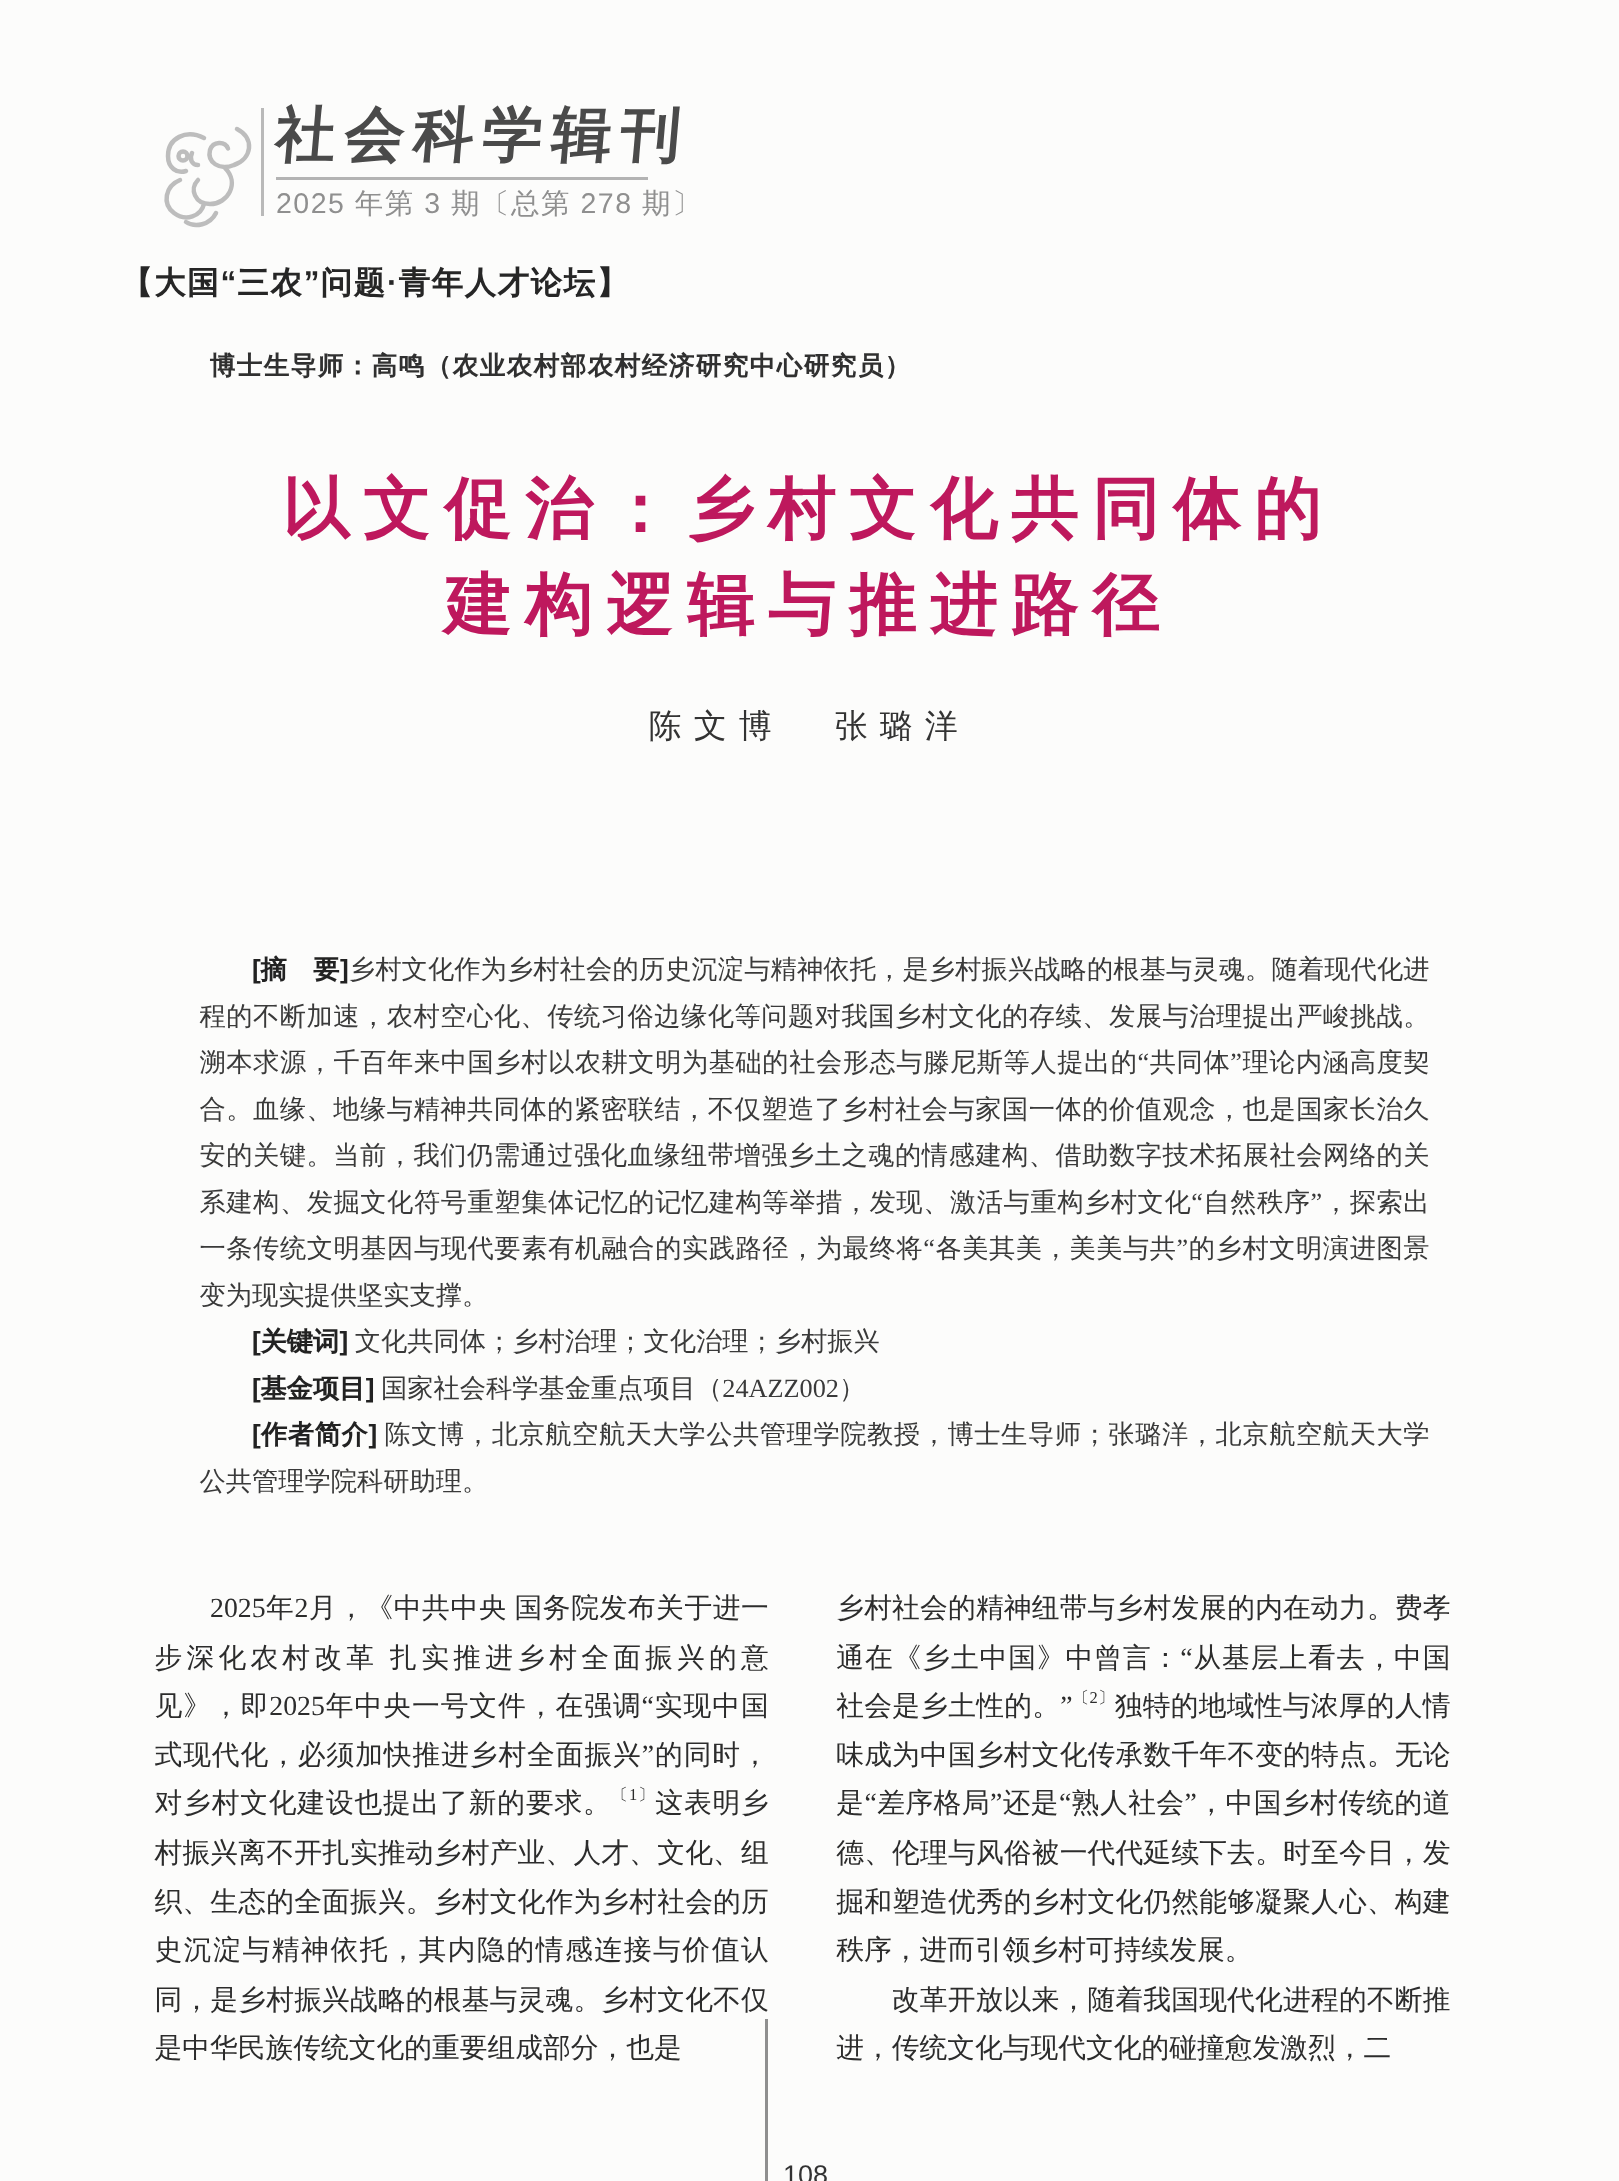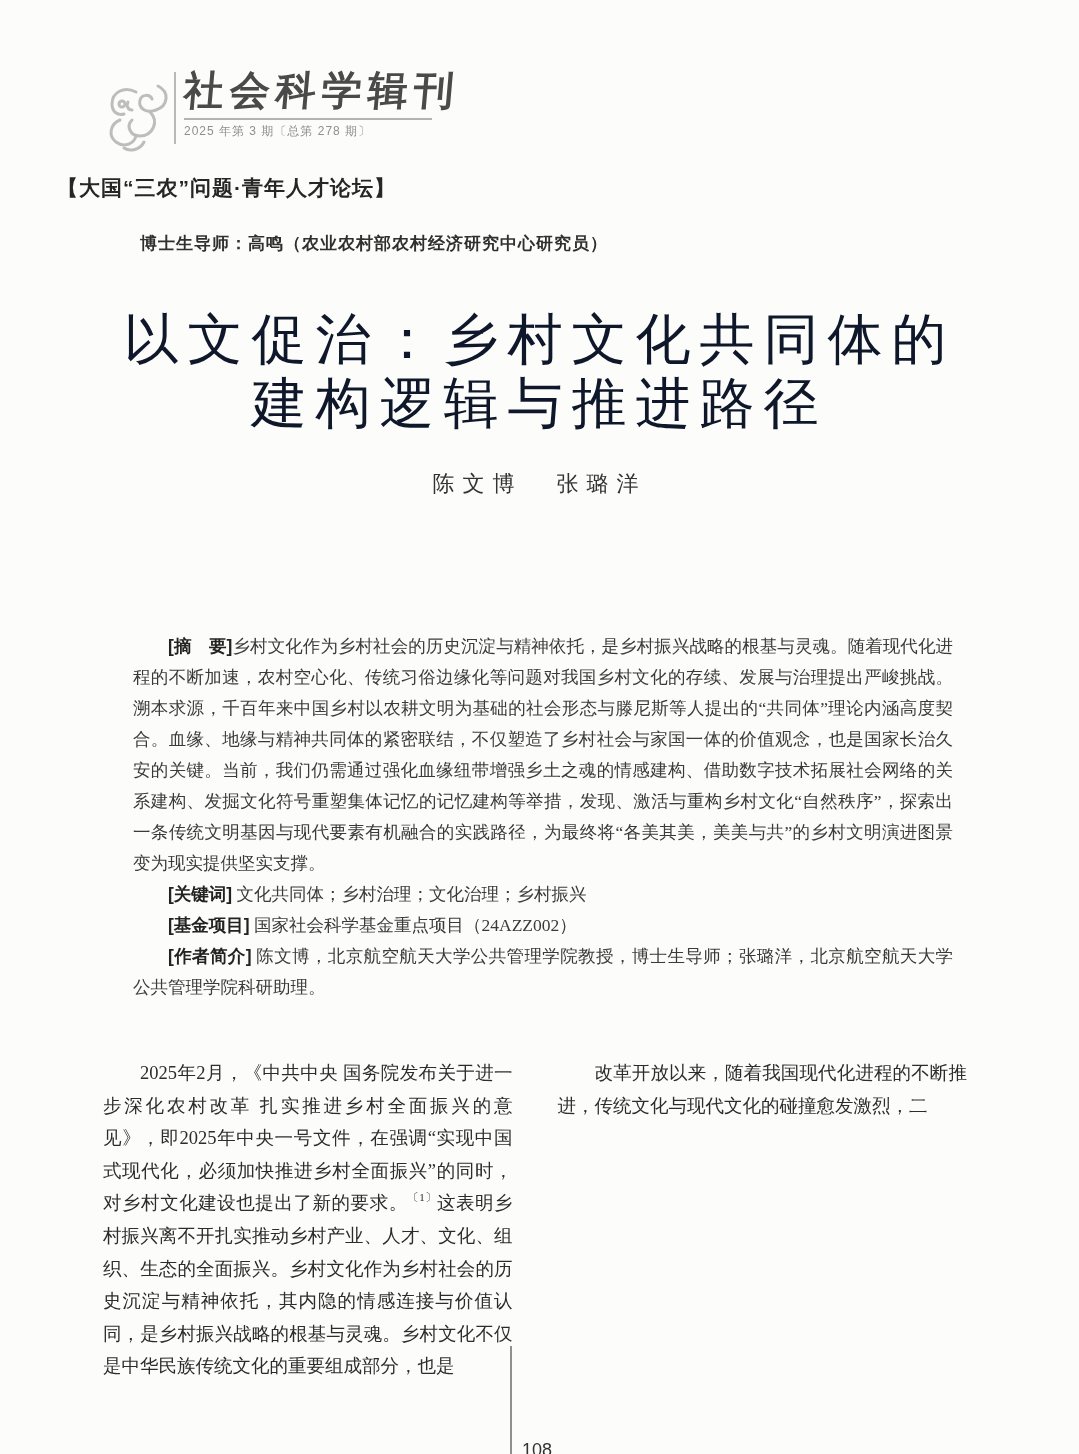--- a/index.html
+++ b/index.html
@@ -46,28 +46,28 @@
     white-space: nowrap;
   }
   .masthead-rule {
     width: 248px;
     height: 2px;
     background: #b3b3b3;
     margin: 4px 0 3px 0;
   }
   .issue-line {
     font-family: "Liberation Sans", sans-serif;
-    font-size: 12px;
+    font-size: 19px;
     color: #8f8f8f;
     letter-spacing: 1px;
     white-space: nowrap;
   }
 
   .forum-label {
-    margin: 14px 0 0 57px;
+    margin: 14px 0 0 81px;
     font-family: "Liberation Sans", sans-serif;
     font-size: 21px;
     font-weight: 700;
     color: #262626;
     letter-spacing: 1px;
   }
 
   .host-line {
     margin: 30px 0 0 140px;
     font-family: "Liberation Sans", sans-serif;
@@ -78,23 +78,23 @@
   }
 
   
   .title-block {
     margin-top: 52px;
     text-align: center;
   }
   .article-title {
     margin: 0;
     font-family: "DejaVu Serif", "Liberation Serif", serif;
-    font-size: 55px;
-    font-weight: 400;
-    color: #0f172a;
+    font-size: 45px;
+    font-weight: 700;
+    color: #be185d;
     letter-spacing: 9px;
     line-height: 64px;
   }
   .authors {
     margin-top: 34px;
     display: flex;
     justify-content: center;
     gap: 34px;
     font-size: 22px;
     color: #333;
@@ -209,20 +209,21 @@
     <p><span class="meta-label">[关键词]</span> <span>文化共同体；乡村治理；文化治理；乡村振兴</span></p>
     <p><span class="meta-label">[基金项目]</span> <span>国家社会科学基金重点项目（24AZZ002）</span></p>
     <p><span class="meta-label">[作者简介]</span> <span>陈文博，北京航空航天大学公共管理学院教授，博士生导师；张璐洋，北京航空航天大学公共管理学院科研助理。</span></p>
   </div>
 
   <div class="body-columns">
     <div class="col">
       <p><span>2025年2月，《中共中央 国务院发布关于进一步深化农村改革 扎实推进乡村全面振兴的意见》，即2025年中央一号文件，在强调“实现中国式现代化，必须加快推进乡村全面振兴”的同时，对乡村文化建设也提出了新的要求。</span><sup class="ref">〔1〕</sup><span>这表明乡村振兴离不开扎实推动乡村产业、人才、文化、组织、生态的全面振兴。乡村文化作为乡村社会的历史沉淀与精神依托，其内隐的情感连接与价值认同，是乡村振兴战略的根基与灵魂。乡村文化不仅是中华民族传统文化的重要组成部分，也是</span></p>
     </div>
     <div class="col">
+      <p style="text-indent:0"><span>乡村社会的精神纽带与乡村发展的内在动力。费孝通在《乡土中国》中曾言：“从基层上看去，中国社会是乡土性的。”</span><sup class="ref">〔2〕</sup><span>独特的地域性与浓厚的人情味成为中国乡村文化传承数千年不变的特点。无论是“差序格局”还是“熟人社会”，中国乡村传统的道德、伦理与风俗被一代代延续下去。时至今日，发掘和塑造优秀的乡村文化仍然能够凝聚人心、构建秩序，进而引领乡村可持续发展。</span></p>
       <p><span>改革开放以来，随着我国现代化进程的不断推进，传统文化与现代文化的碰撞愈发激烈，二</span></p>
     </div>
   </div>
 
   <div class="footer-rule"></div>
   <div class="page-number">108</div>
 
 </div>
 
 </body></html>

